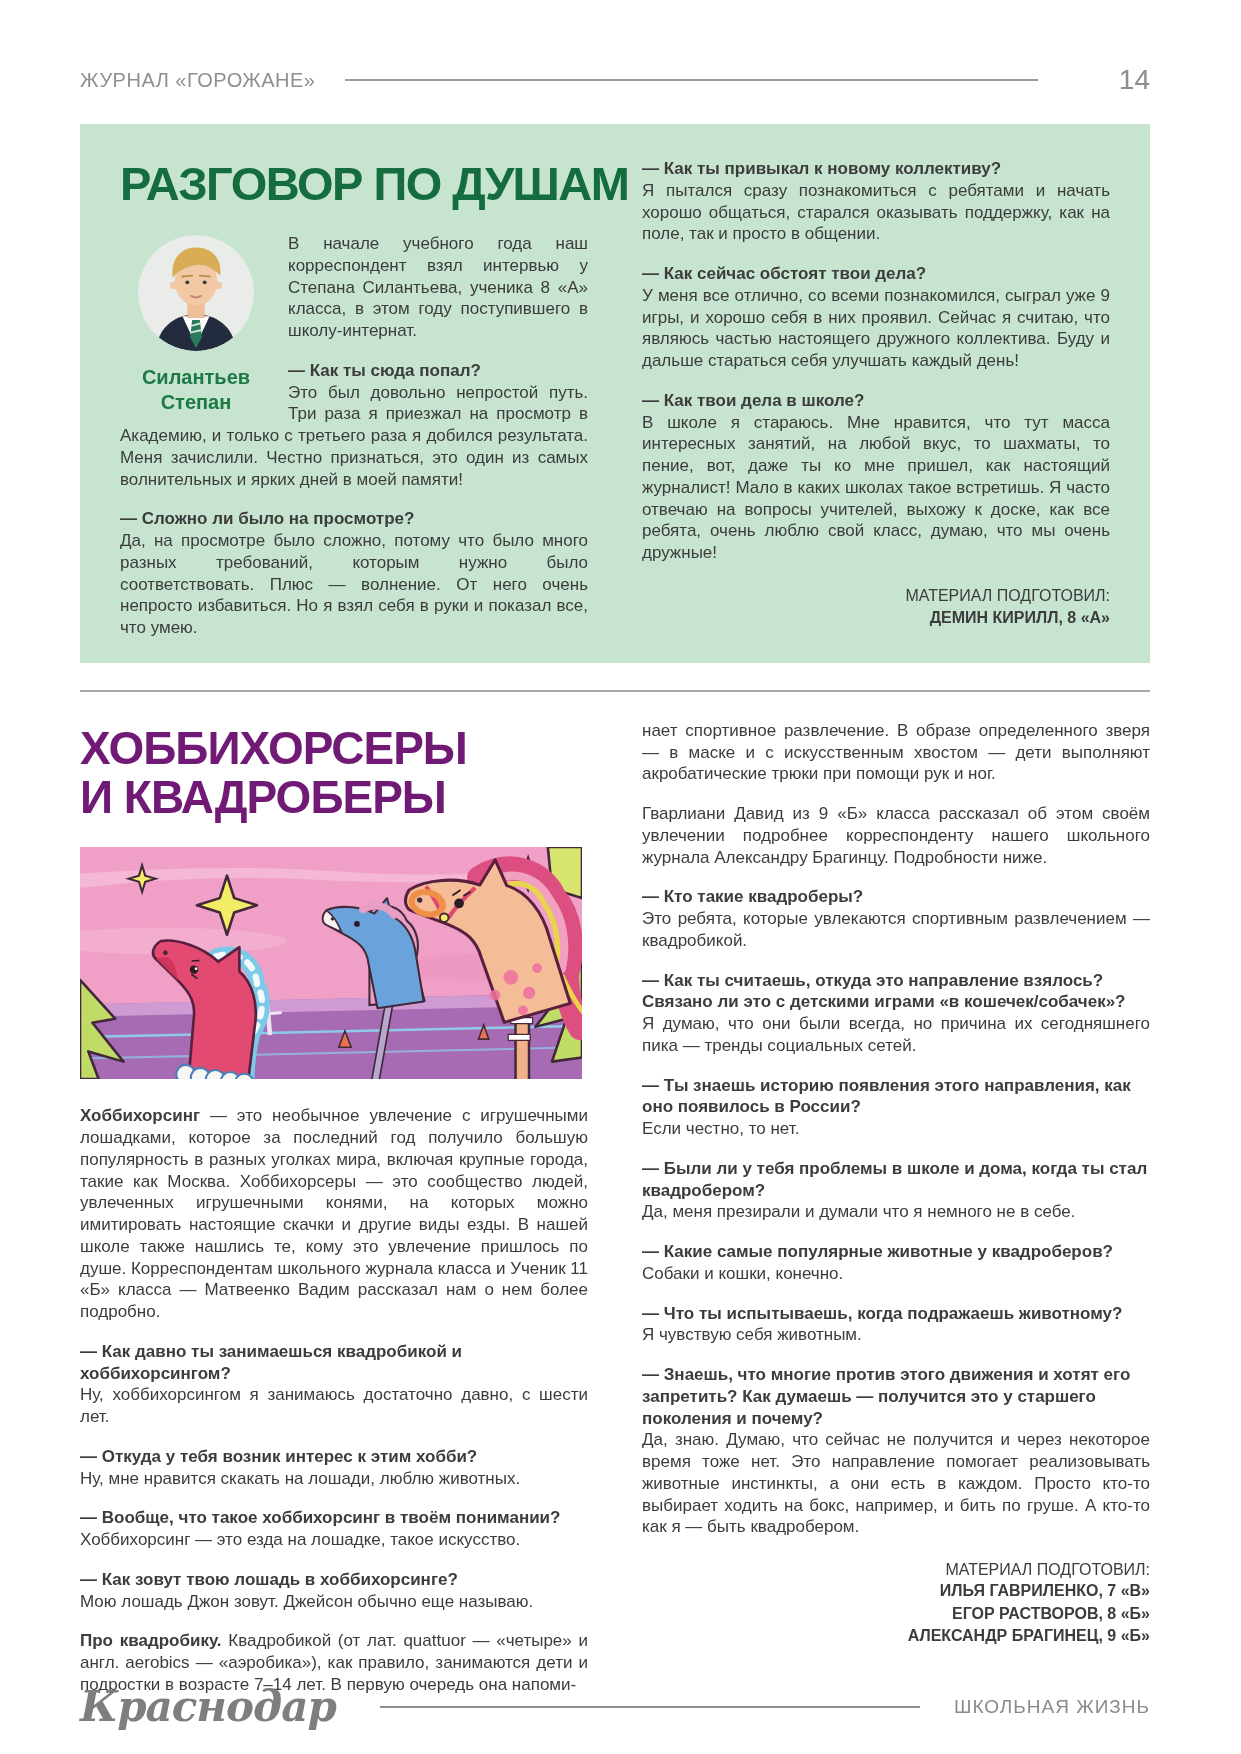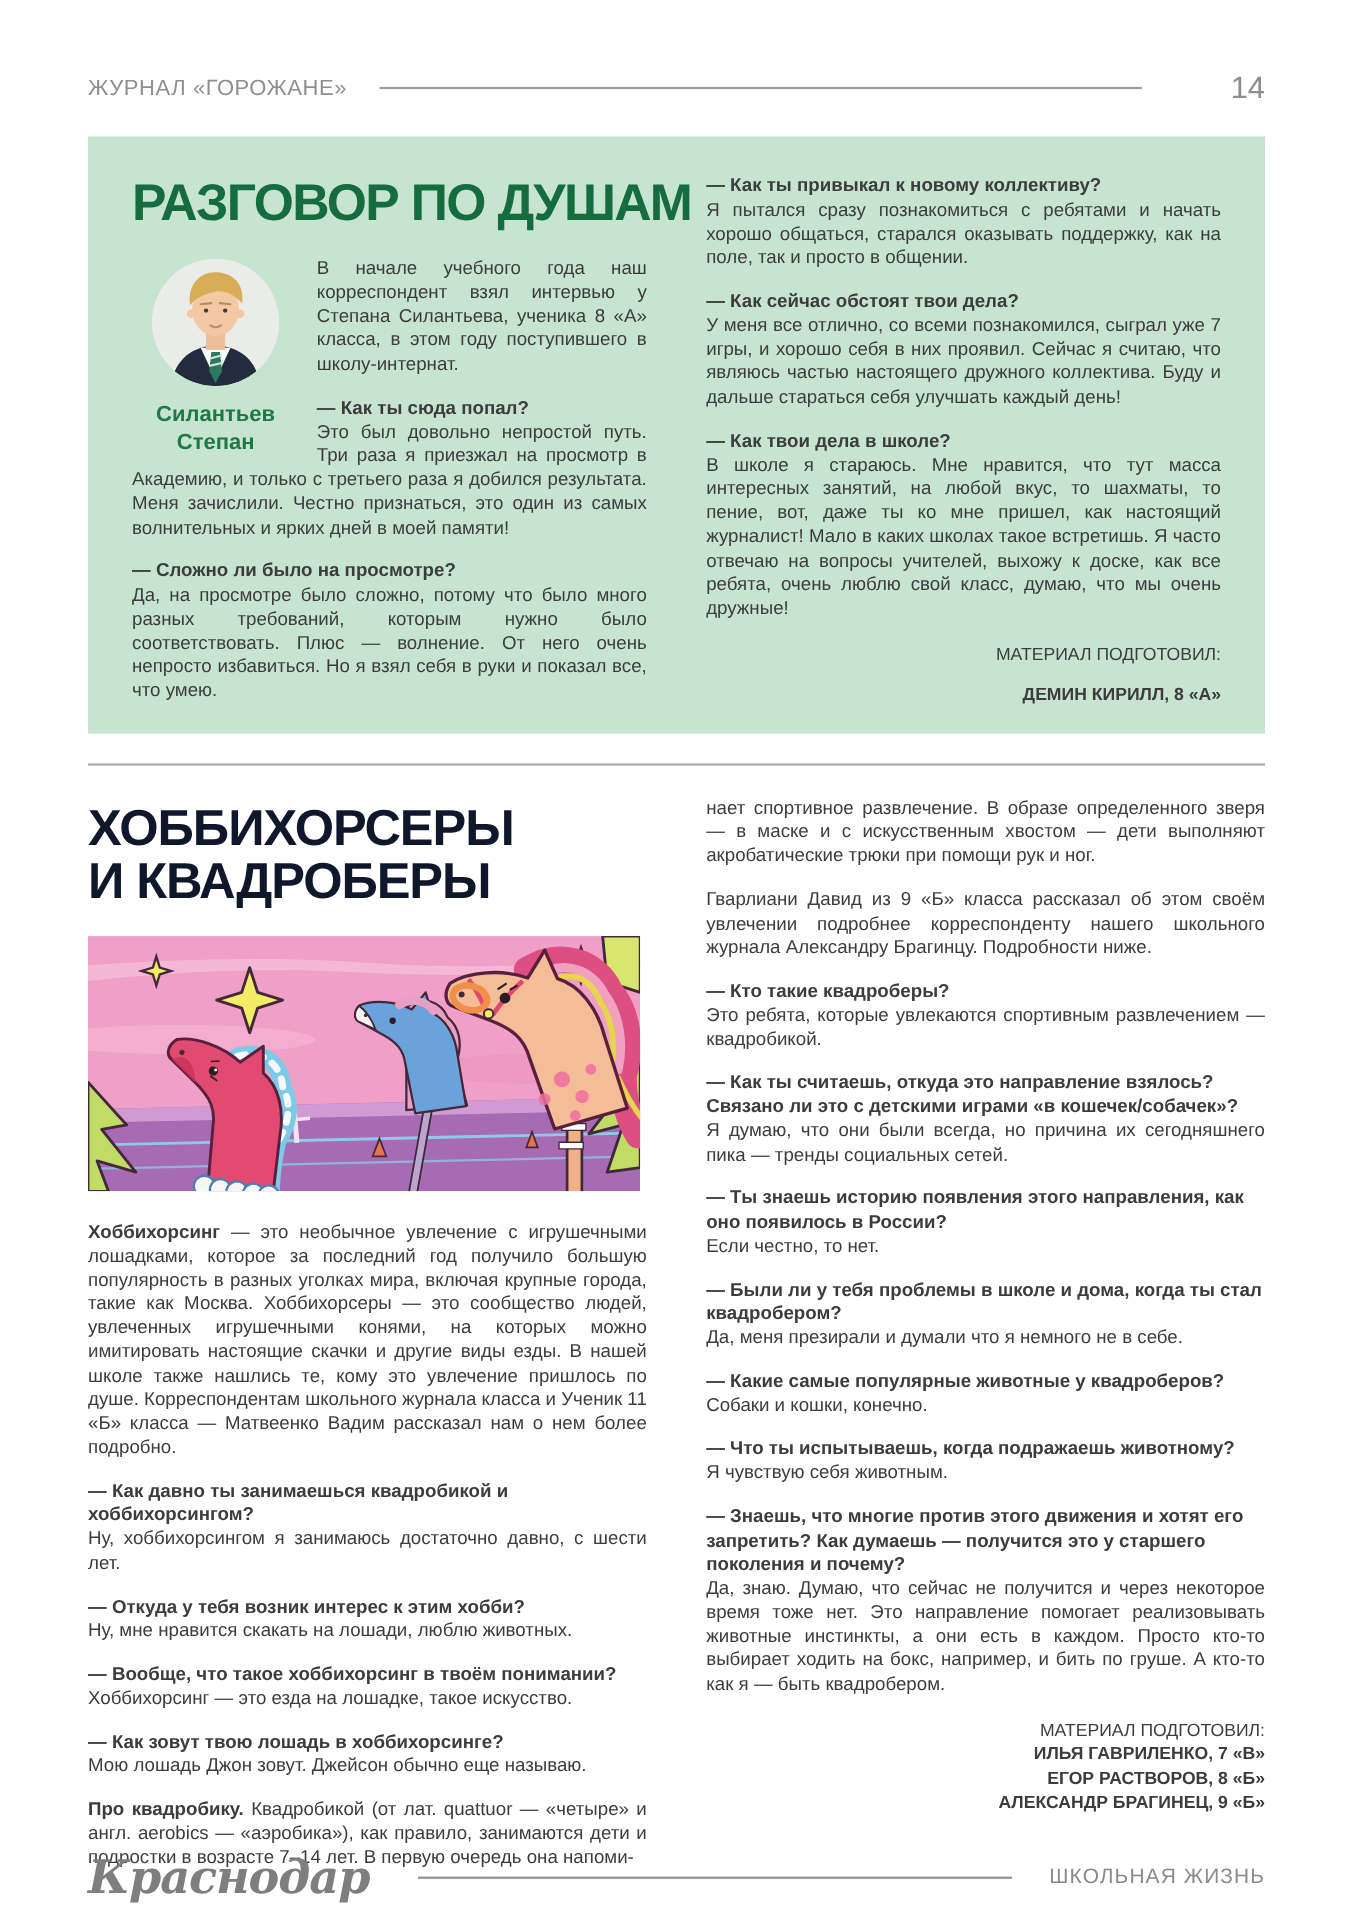--- a/index.html
+++ b/index.html
@@ -21,29 +21,29 @@
   .a1-title{color:#156c3e;font-weight:bold;font-size:47px;line-height:1;letter-spacing:-1.5px;
     margin:2px 0 26px;white-space:nowrap;overflow:visible;}
   .photo-wrap{float:left;width:152px;margin:2px 16px 6px 0;text-align:center;}
   .avatar{width:116px;height:116px;border-radius:50%;display:inline-block;overflow:hidden;}
   .caption{color:#1d7a45;font-weight:bold;font-size:20px;line-height:1.25;margin-top:8px;text-align:center;}
   p{margin:0;}
   .q{font-weight:bold;margin-top:18px;text-align:left;}
   .gb-col .q:first-child{margin-top:0;}
   .credit{margin-top:22px;text-align:right;}
   .credit-label{font-size:16px;}
-  .credit-name{font-size:16px;font-weight:bold;margin-top:16px;}
+  .credit-name{font-size:16px;font-weight:bold;margin-top:2px;}
 
   
   .divider{border:none;border-top:2px solid #a9a9a9;margin:27px 0 0;}
 
   
   .article2{display:flex;gap:54px;margin-top:28px;}
   .a2-col{flex:1;min-width:0;font-size:17px;line-height:1.28;text-align:justify;}
-  .a2-title{color:#0f172a;font-weight:bold;font-size:46px;line-height:1.06;letter-spacing:-1px;margin:4px 0 26px;}
+  .a2-title{color:#701a75;font-weight:bold;font-size:46px;line-height:1.06;letter-spacing:-1px;margin:4px 0 26px;}
   .illu{width:502px;height:232px;display:block;margin:0 -17px 26px 0;}
   .para{margin-top:18px;}
   .a2-col .para:first-child{margin-top:0;}
   .lead-term{font-weight:bold;}
   .credits2{margin-top:22px;text-align:right;}
   .credits2-label{font-size:16px;}
   .credits2-name{font-size:16px;font-weight:bold;line-height:1.4;}
 
   
   .ftr{position:absolute;left:80px;right:91px;bottom:26px;display:flex;align-items:center;color:#7e7e7e;}
@@ -100,21 +100,21 @@
       <p class="intro">В начале учебного года наш корреспондент взял интервью у Степана Силантьева, ученика 8 «А» класса, в этом году поступившего в школу-интернат.</p>
       <p class="q">— Как ты сюда попал?</p>
       <p class="a">Это был довольно непростой путь. Три раза я приезжал на просмотр в Академию, и только с третьего раза я добился результата. Меня зачислили. Честно признаться, это один из самых волнительных и ярких дней в моей памяти!</p>
       <p class="q">— Сложно ли было на просмотре?</p>
       <p class="a">Да, на просмотре было сложно, потому что было много разных требований, которым нужно было соответствовать. Плюс — волнение. От него очень непросто избавиться. Но я взял себя в руки и показал все, что умею.</p>
     </div>
     <div class="gb-col">
       <p class="q">— Как ты привыкал к новому коллективу?</p>
       <p class="a">Я пытался сразу познакомиться с ребятами и начать хорошо общаться, старался оказывать поддержку, как на поле, так и просто в общении.</p>
       <p class="q">— Как сейчас обстоят твои дела?</p>
-      <p class="a">У меня все отлично, со всеми познакомился, сыграл уже 7 игры, и хорошо себя в них проявил. Сейчас я считаю, что являюсь частью настоящего дружного коллектива. Буду и дальше стараться себя улучшать каждый день!</p>
+      <p class="a">У меня все отлично, со всеми познакомился, сыграл уже 9 игры, и хорошо себя в них проявил. Сейчас я считаю, что являюсь частью настоящего дружного коллектива. Буду и дальше стараться себя улучшать каждый день!</p>
       <p class="q">— Как твои дела в школе?</p>
       <p class="a">В школе я стараюсь. Мне нравится, что тут масса интересных занятий, на любой вкус, то шахматы, то пение, вот, даже ты ко мне пришел, как настоящий журналист! Мало в каких школах такое встретишь. Я часто отвечаю на вопросы учителей, выхожу к доске, как все ребята, очень люблю свой класс, думаю, что мы очень дружные!</p>
       <div class="credit">
         <div class="credit-label">МАТЕРИАЛ ПОДГОТОВИЛ:</div>
         <div class="credit-name">ДЕМИН КИРИЛЛ, 8 «А»</div>
       </div>
     </div>
   </section>
 
   <hr class="divider">

